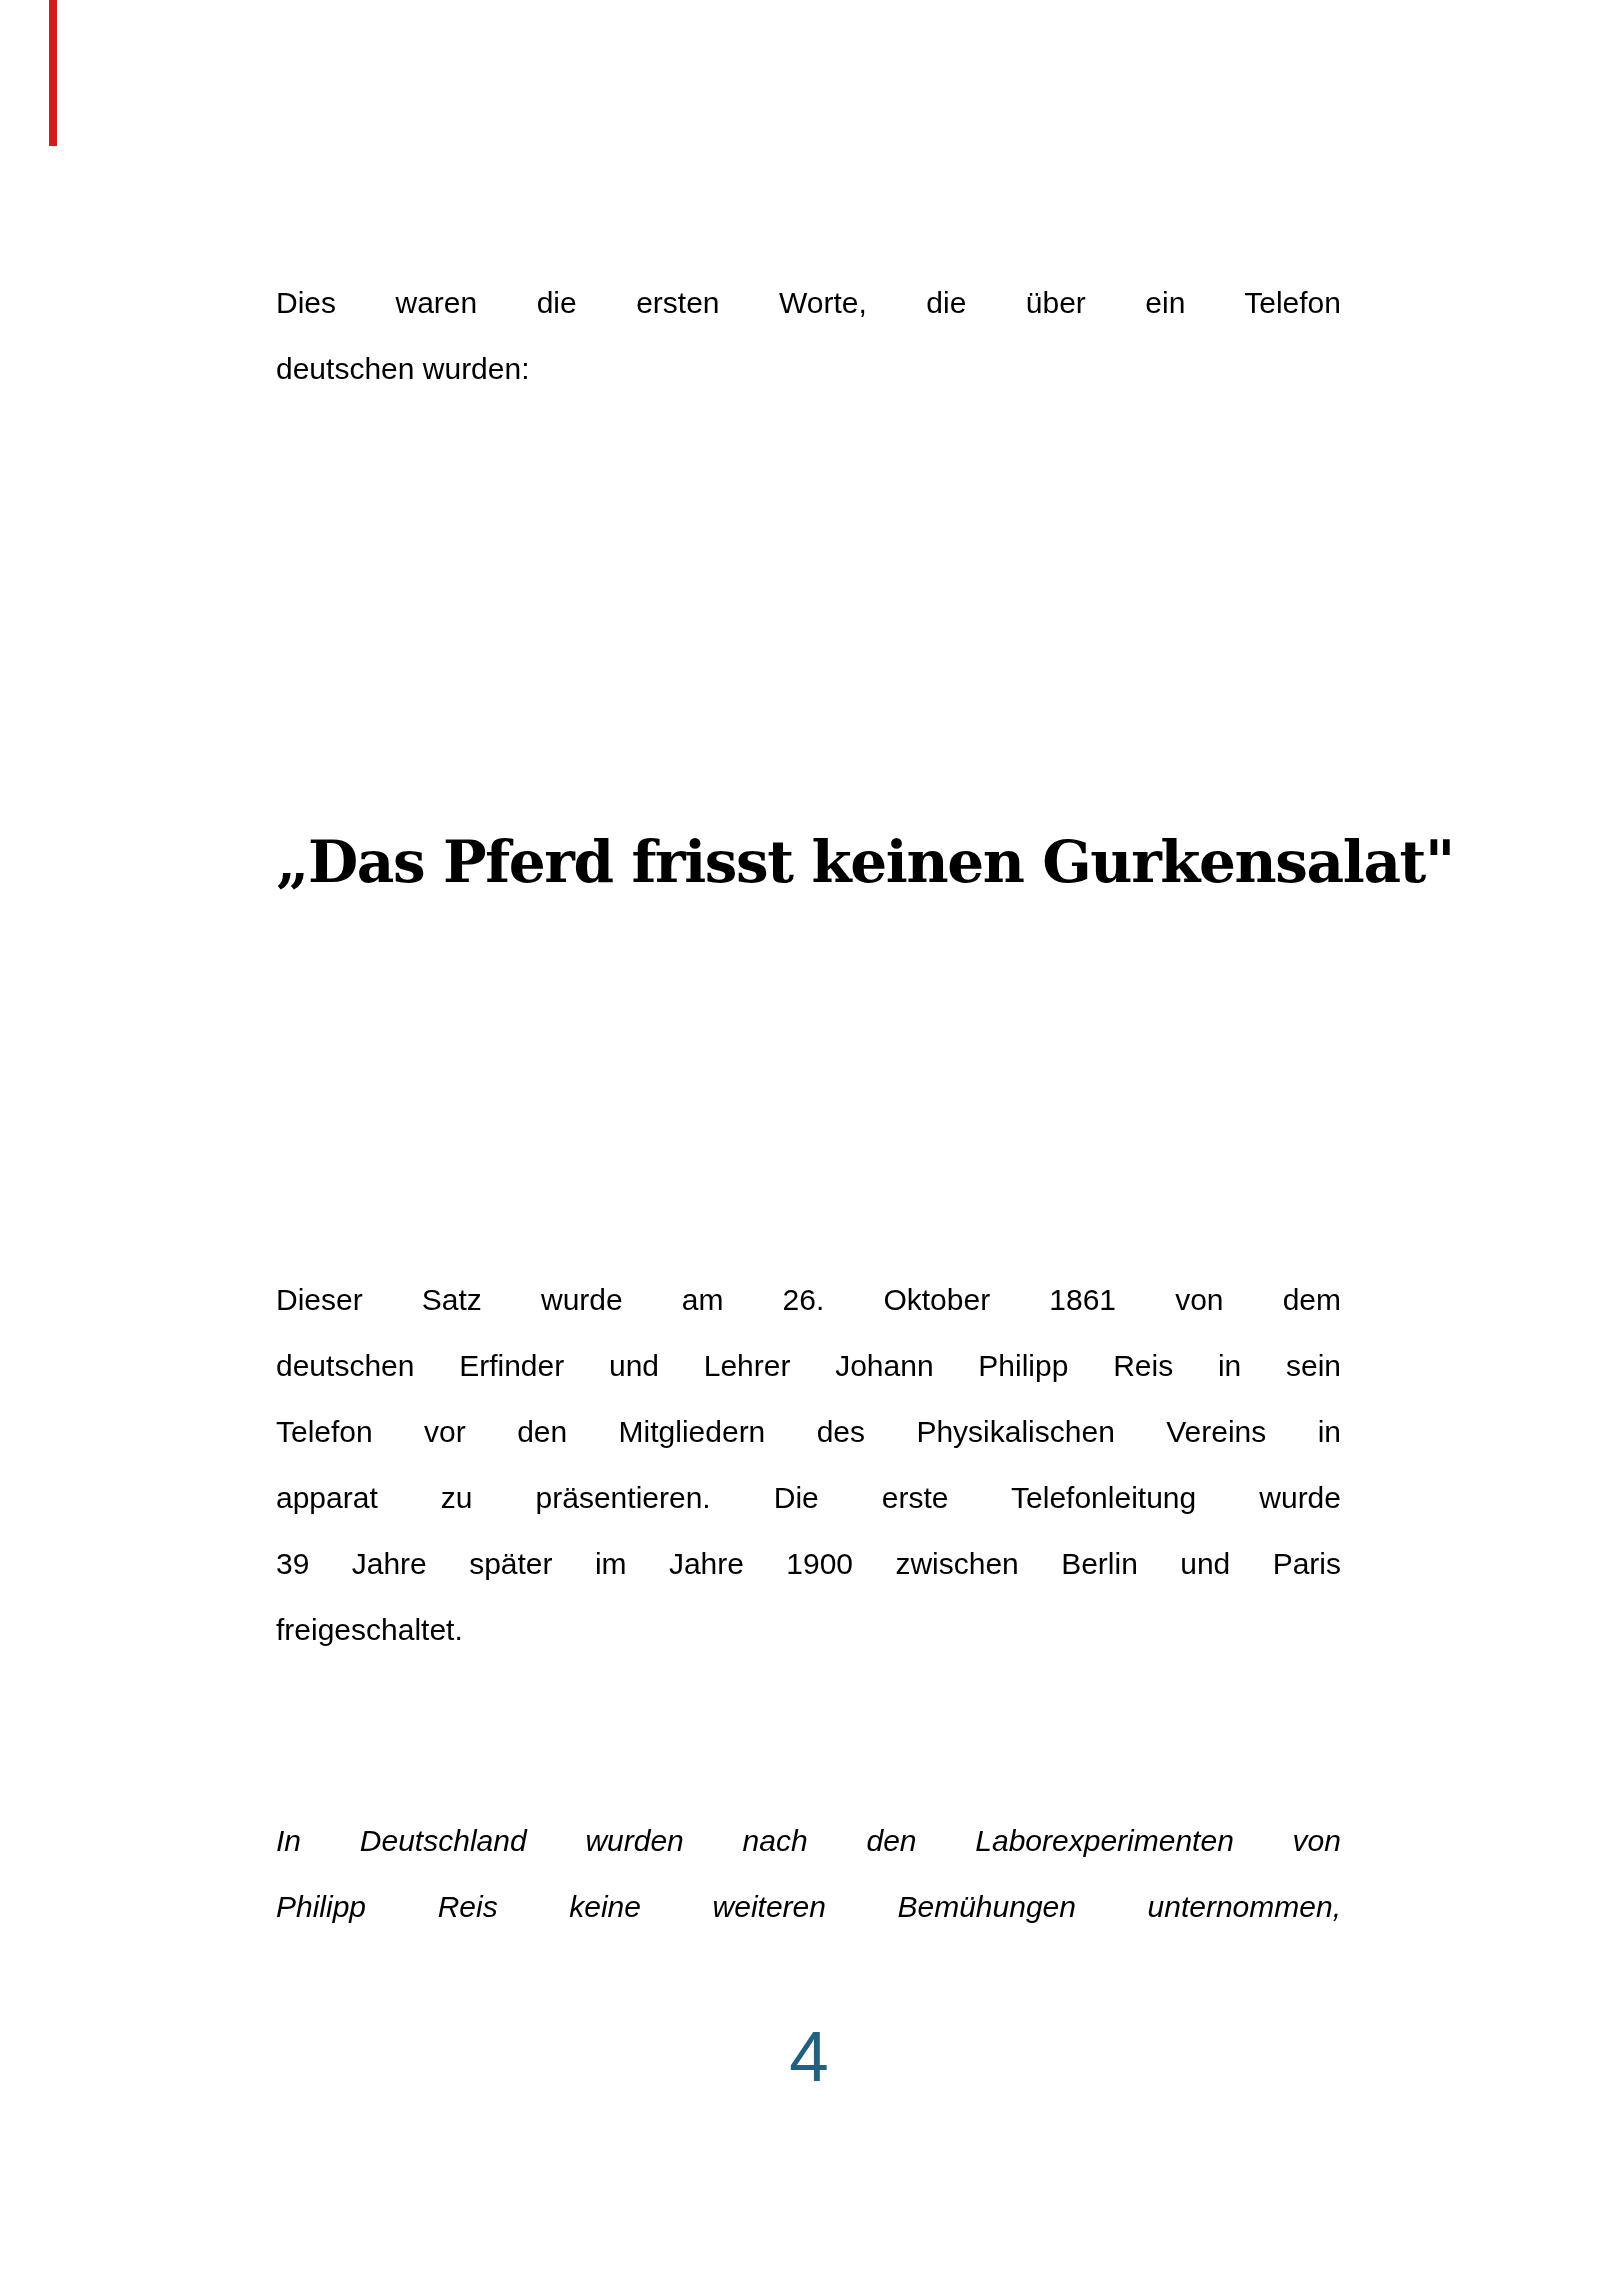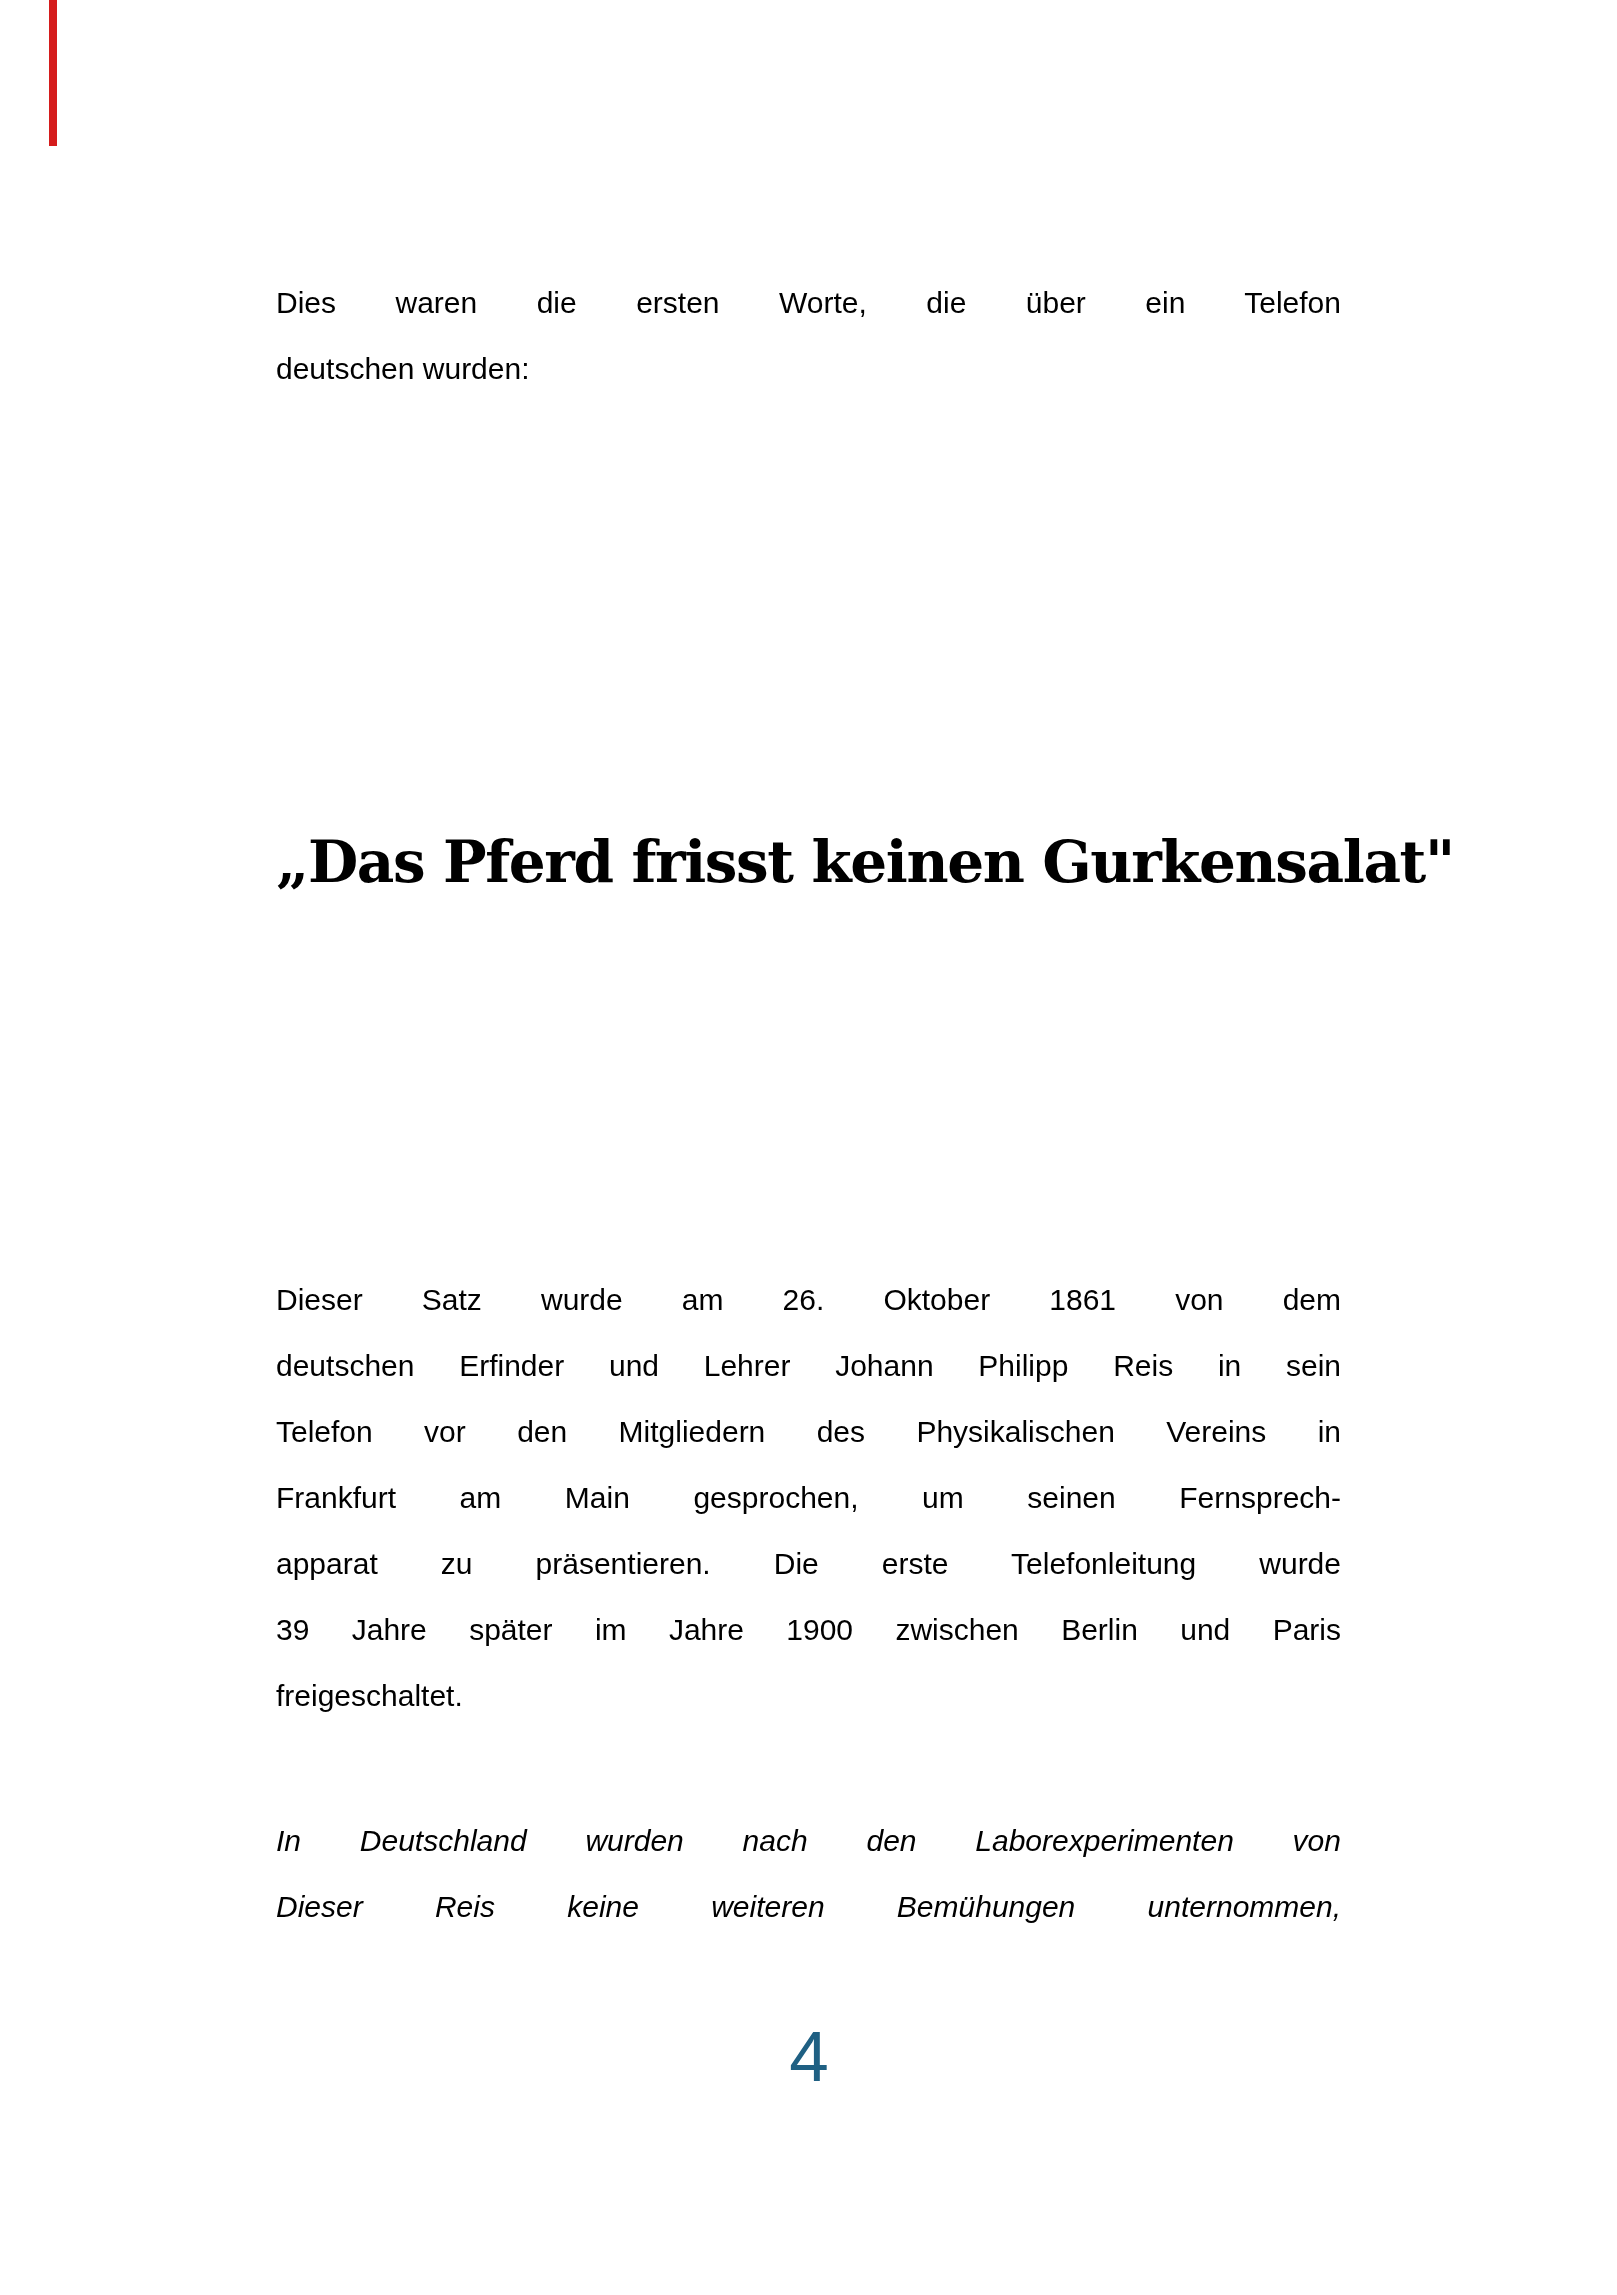--- a/index.html
+++ b/index.html
@@ -84,27 +84,26 @@
   </section>
 
   <section class="quote-block">
     <p>„Das Pferd frisst keinen Gurkensalat"</p>
   </section>
 
   <section class="para p-history">
     <p class="j">Dieser Satz wurde am 26. Oktober 1861 von dem</p>
     <p class="j">deutschen Erfinder und Lehrer Johann Philipp Reis in sein</p>
     <p class="j">Telefon vor den Mitgliedern des Physikalischen Vereins in</p>
-    <p class="j">Frankfurt am Main gesprochen, um seinen Fernsprech-</p>
     <p class="j">apparat zu präsentieren. Die erste Telefonleitung wurde</p>
     <p class="j">39 Jahre später im Jahre 1900 zwischen Berlin und Paris</p>
     <p>freigeschaltet.</p>
   </section>
 
   <section class="para p-germany">
     <p class="j">In Deutschland wurden nach den Laborexperimenten von</p>
-    <p class="j">Dieser Reis keine weiteren Bemühungen unternommen,</p>
+    <p class="j">Philipp Reis keine weiteren Bemühungen unternommen,</p>
   </section>
 
   <div class="page-number">4</div>
 
 </div>
 
 
 </body></html>

